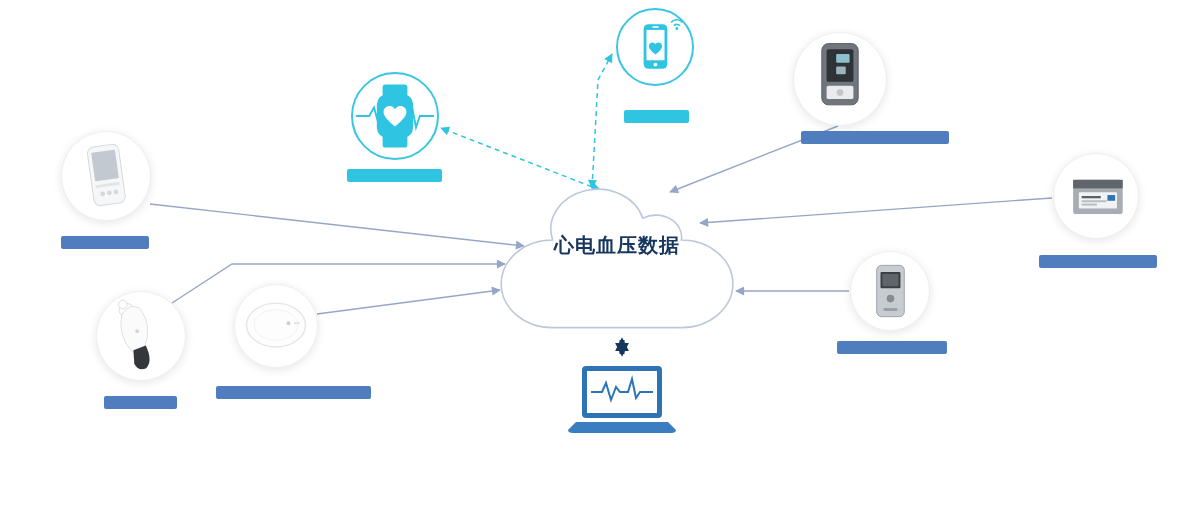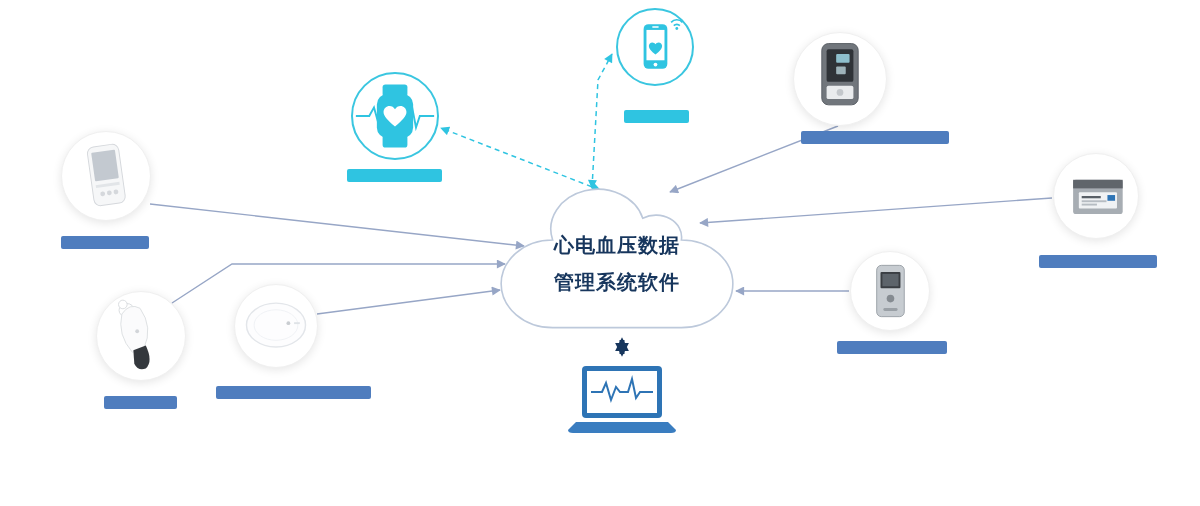--- a/index.html
+++ b/index.html
@@ -81,21 +81,20 @@
 
     <path d="M622,340 L622,354" stroke="#17365d" stroke-width="5" fill="none" marker-start="url(#mn)" marker-end="url(#mn)"></path>
   </svg>
 
   <div id="cloud">
     <svg viewBox="3 28 94 74" preserveAspectRatio="none">
       <path d="M 25,60 a 20,20 1 0,0 0,40 h 50 a 20,20 1 0,0 0,-40 a 10,10 1 0,0 -15,-10 a 15,15 1 0,0 -35,10 z" fill="#ffffff" stroke="#bdc9db" stroke-width="1.6" vector-effect="non-scaling-stroke"></path>
     </svg>
     <div class="cloud-text">
       <div>心电血压数据</div>
-      <div>管理系统软件</div>
     </div>
   </div>
 
   <div class="node node-cyan" id="n-watch">
     <svg viewBox="0 0 88 88" width="84" height="84">
       <polyline points="3,44 17,44 22,35 27,53 31,44 40,44" stroke="#2fc4e1" stroke-width="2" fill="none"></polyline>
       <polyline points="50,44 57,44 61,30 66,56 70,44 85,44" stroke="#2fc4e1" stroke-width="2" fill="none"></polyline>
       <rect x="31" y="11" width="26" height="13" rx="3" fill="#2fc4e1"></rect>
       <rect x="31" y="64" width="26" height="13" rx="3" fill="#2fc4e1"></rect>
       <rect x="25" y="21" width="38" height="46" rx="11" fill="#2fc4e1"></rect>

